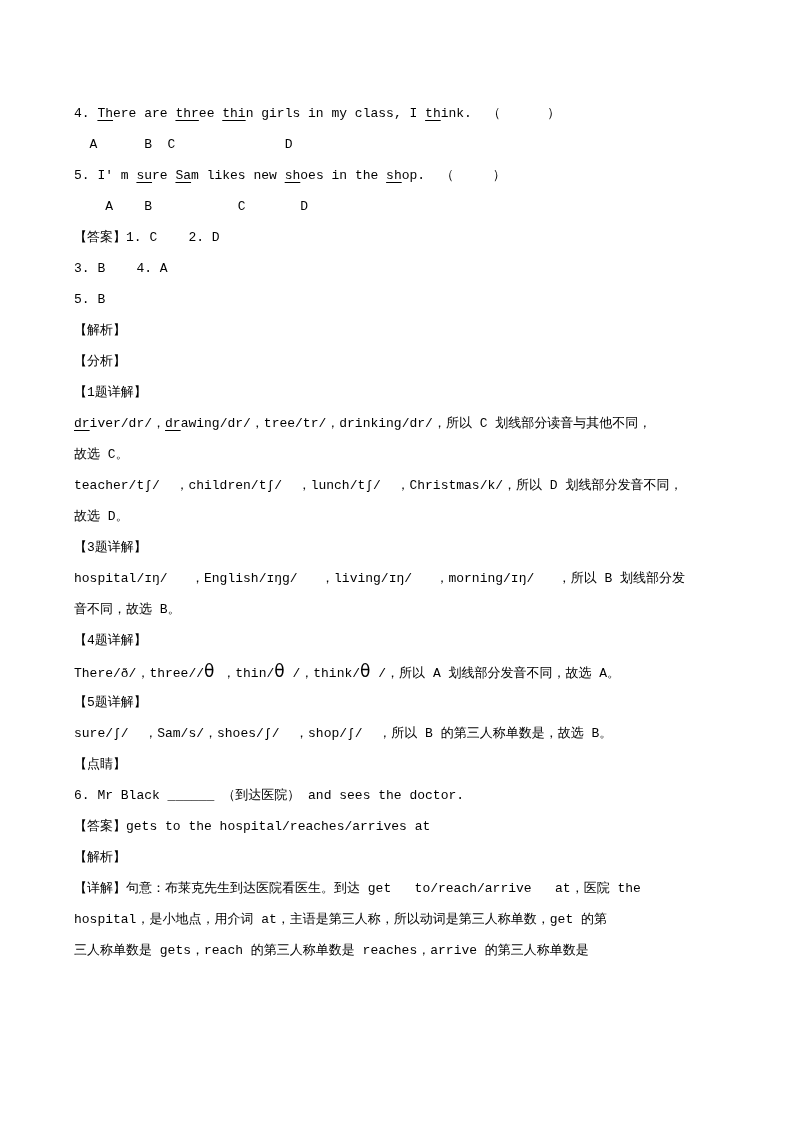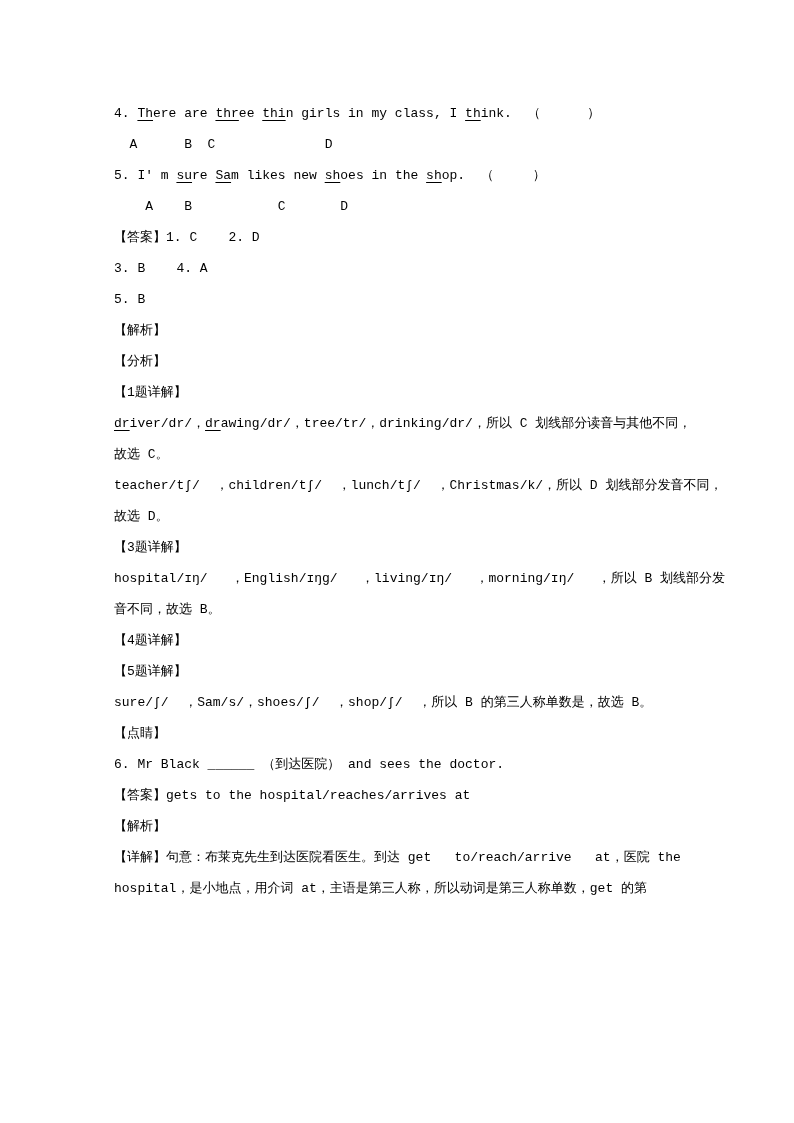--- a/index.html
+++ b/index.html
@@ -7,21 +7,21 @@
     margin: 0;
     padding: 0;
     background: #ffffff;
   }
   .page {
     position: relative;
     width: 794px;
     height: 1123px;
     box-sizing: border-box;
     background: #ffffff;
-    padding: 98px 118px 0 114px;
+    padding: 98px 118px 0 74px;
     overflow: hidden;
     font-family: "Liberation Mono", "DejaVu Sans Mono", monospace;
     font-size: 13px;
     color: #000000;
   }
   .line {
     height: 31px;
     line-height: 31px;
     white-space: pre;
   }
@@ -52,22 +52,24 @@
       <div class="line"><span>【分析】</span></div>
       <div class="line"><span>【1题详解】</span></div>
       <div class="line"><span class="u">dr</span><span>iver/dr/，</span><span class="u">dr</span><span>awing/dr/，tree/tr/，drinking/dr/，所以 C 划线部分读音与其他不同，</span></div>
       <div class="line"><span>故选 C。</span></div>
       <div class="line"><span>teacher/tʃ/  ，children/tʃ/  ，lunch/tʃ/  ，Christmas/k/，所以 D 划线部分发音不同，</span></div>
       <div class="line"><span>故选 D。</span></div>
       <div class="line"><span>【3题详解】</span></div>
       <div class="line"><span>hospital/ɪŋ/   ，English/ɪŋg/   ，living/ɪŋ/   ，morning/ɪŋ/   ，所以 B 划线部分发</span></div>
       <div class="line"><span>音不同，故选 B。</span></div>
       <div class="line"><span>【4题详解】</span></div>
+      <div class="line"><span>There/ð/，three//</span><span class="sym">θ</span><span> ，thin/</span><span class="sym">θ</span><span> /，think/</span><span class="sym">θ</span><span> /，所以 A 划线部分发音不同，故选 A。</span></div>
       <div class="line"><span>【5题详解】</span></div>
       <div class="line"><span>sure/ʃ/  ，Sam/s/，shoes/ʃ/  ，shop/ʃ/  ，所以 B 的第三人称单数是，故选 B。</span></div>
       <div class="line"><span>【点睛】</span></div>
       <div class="line"><span>6. Mr Black ______ （到达医院） and sees the doctor.</span></div>
       <div class="line"><span>【答案】gets to the hospital/reaches/arrives at</span></div>
       <div class="line"><span>【解析】</span></div>
       <div class="line"><span>【详解】句意：布莱克先生到达医院看医生。到达 get   to/reach/arrive   at，医院 the</span></div>
       <div class="line"><span>hospital，是小地点，用介词 at，主语是第三人称，所以动词是第三人称单数，get 的第</span></div>
+      <div class="line"><span>三人称单数是 gets，reach 的第三人称单数是 reaches，arrive 的第三人称单数是</span></div>
     </div>
 </div>
 
 </body></html>

